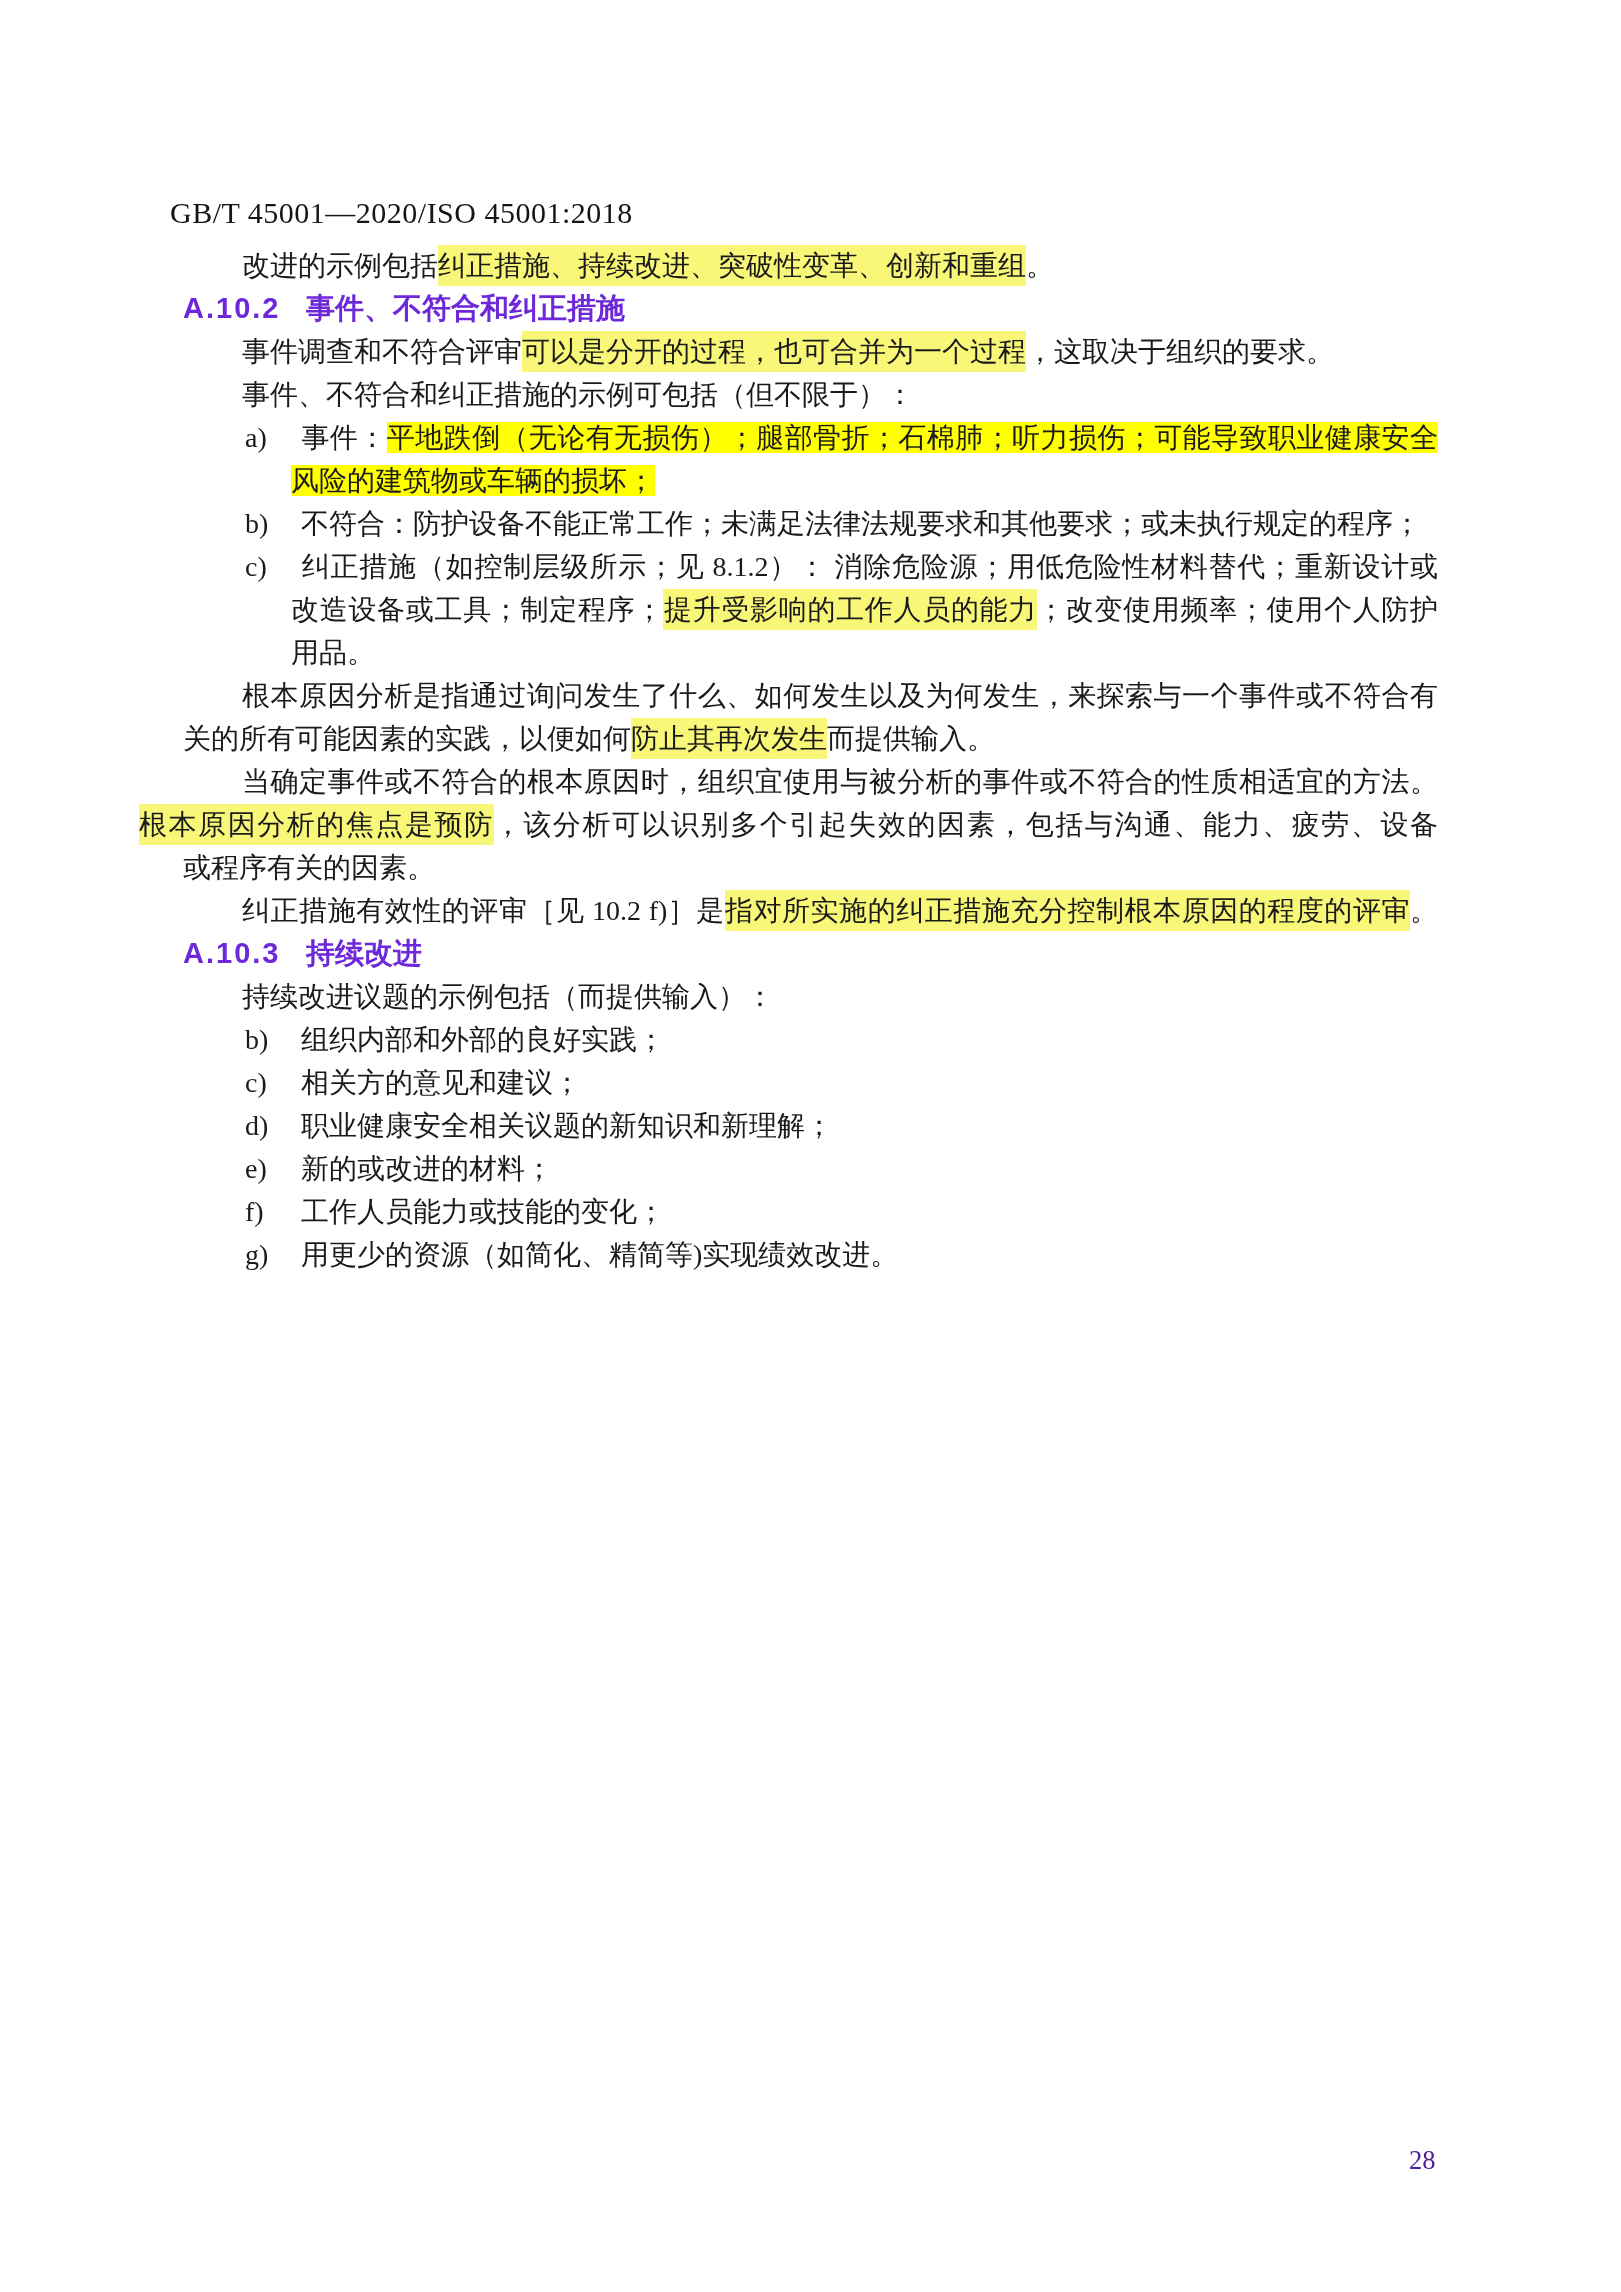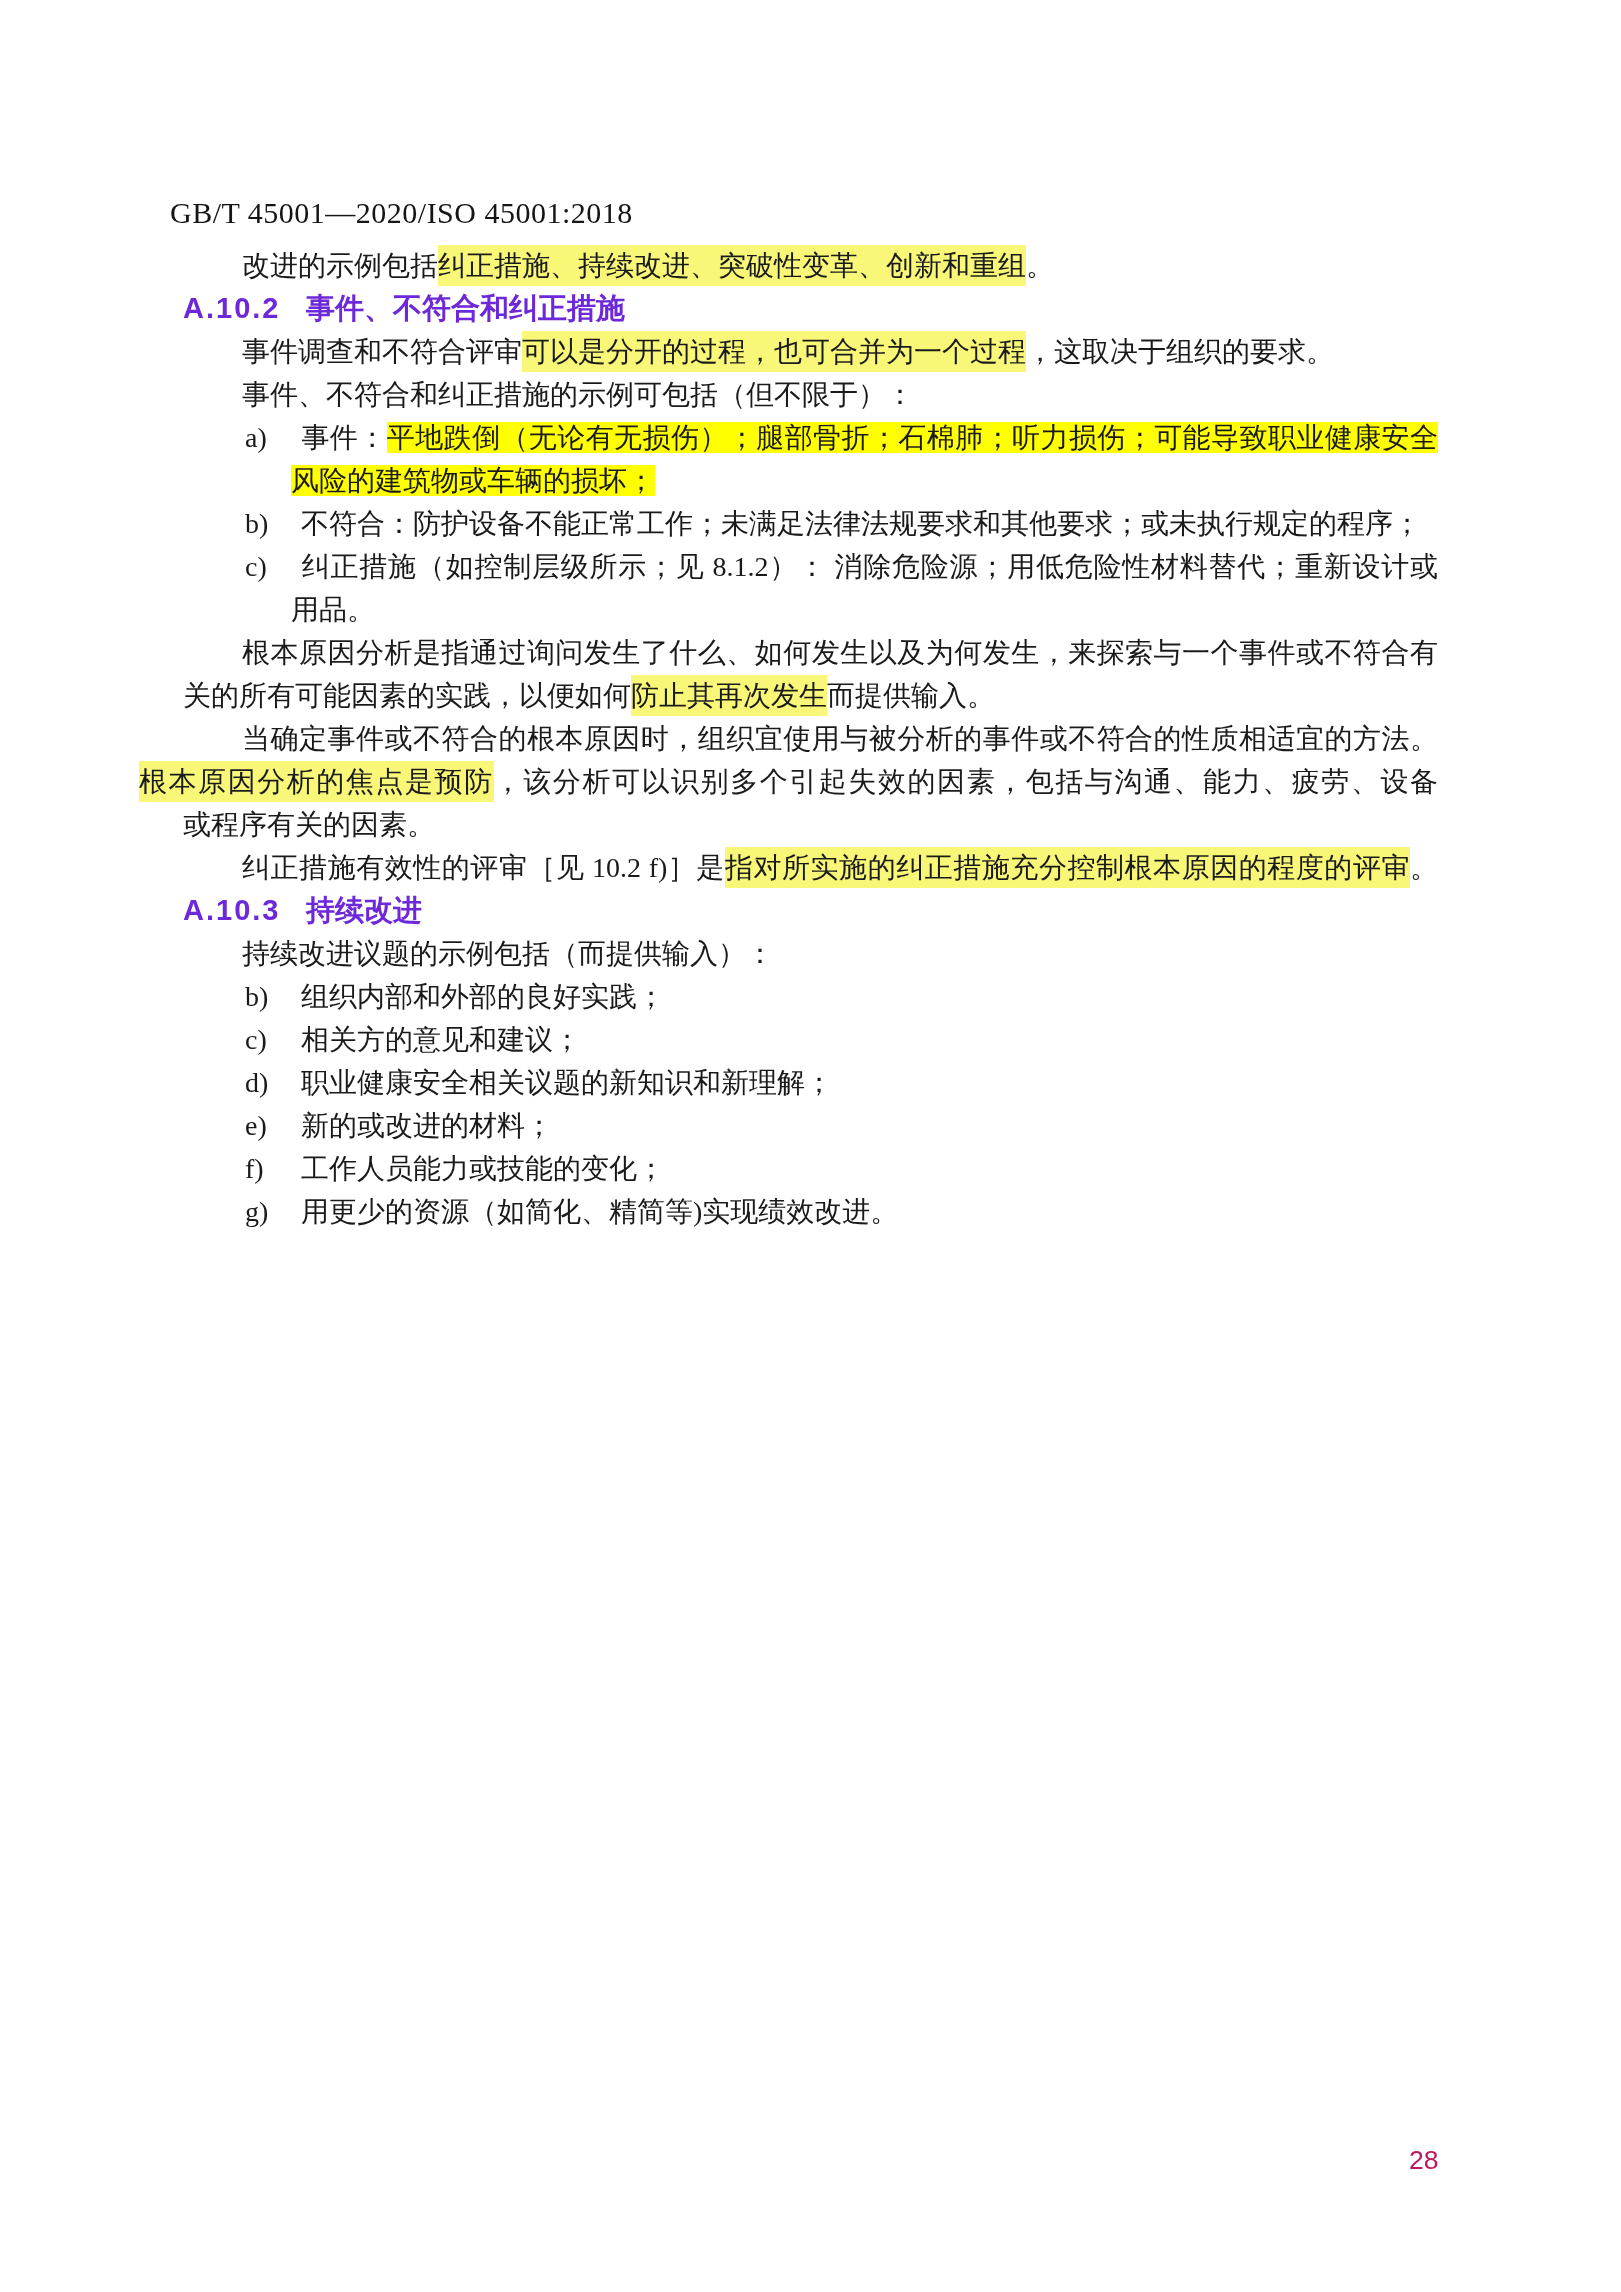--- a/index.html
+++ b/index.html
@@ -64,40 +64,41 @@
   }
   .tline.heading .num { letter-spacing: 2px; margin-right: 25.5px; }
 
   .hl-pale   { background: var(--hl-pale, #f8f778); padding: 4.9px 0; }
   .hl-bright { background: var(--hl-bright, #ffff00); padding: 0 0; }
 
   .page-number {
     position: absolute;
     left: 1409px;
     top: 2145px;
-    font-family: Liberation Sans, sans-serif;
+    font-family: Liberation Serif, serif;
     font-size: 26.5px;
-    color: #be185d;
+    color: #4c1d95;
   }
 </style>
 </head>
 <body>
 
 <div class="page">
   <div class="doc-header">GB/T 45001—2020/ISO 45001:2018</div>
 
   <div class="content">
       <div class="tline first"><span>改进的示例包括</span><span class="hl-pale">纠正措施、持续改进、突破性变革、创新和重组</span><span>。</span></div>
       <div class="tline heading"><span class="num">A.10.2</span><span>事件、不符合和纠正措施</span></div>
       <div class="tline first"><span>事件调查和不符合评审</span><span class="hl-pale">可以是分开的过程，也可合并为一个过程</span><span>，这取决于组织的要求。</span></div>
       <div class="tline first"><span>事件、不符合和纠正措施的示例可包括（但不限于）：</span></div>
       <div class="tline li fill"><span class="lbl">a)</span><span>事件：</span><span class="hl-bright">平地跌倒（无论有无损伤）；腿部骨折；石棉肺；听力损伤；可能导致职业健康安全</span></div>
       <div class="tline li-cont"><span class="hl-bright">风险的建筑物或车辆的损坏；</span></div>
       <div class="tline li"><span class="lbl">b)</span><span>不符合：防护设备不能正常工作；未满足法律法规要求和其他要求；或未执行规定的程序；</span></div>
       <div class="tline li fill"><span class="lbl">c)</span><span>纠正措施（如控制层级所示；见 8.1.2）： 消除危险源；用低危险性材料替代；重新设计或</span></div>
+      <div class="tline li-cont fill"><span>改造设备或工具；制定程序；</span><span class="hl-pale">提升受影响的工作人员的能力</span><span>；改变使用频率；使用个人防护</span></div>
       <div class="tline li-cont"><span>用品。</span></div>
       <div class="tline first fill"><span>根本原因分析是指通过询问发生了什么、如何发生以及为何发生，来探索与一个事件或不符合有</span></div>
       <div class="tline flush"><span>关的所有可能因素的实践，以便如何</span><span class="hl-pale">防止其再次发生</span><span>而提供输入。</span></div>
       <div class="tline first fill"><span>当确定事件或不符合的根本原因时，组织宜使用与被分析的事件或不符合的性质相适宜的方法。</span></div>
       <div class="tline hang fill"><span class="hl-pale">根本原因分析的焦点是预防</span><span>，该分析可以识别多个引起失效的因素，包括与沟通、能力、疲劳、设备</span></div>
       <div class="tline flush"><span>或程序有关的因素。</span></div>
       <div class="tline first fill"><span>纠正措施有效性的评审［见 10.2 f)］是</span><span class="hl-pale">指对所实施的纠正措施充分控制根本原因的程度的评审</span><span>。</span></div>
       <div class="tline heading"><span class="num">A.10.3</span><span>持续改进</span></div>
       <div class="tline first"><span>持续改进议题的示例包括（而提供输入）：</span></div>
       <div class="tline li"><span class="lbl">b)</span><span>组织内部和外部的良好实践；</span></div>

